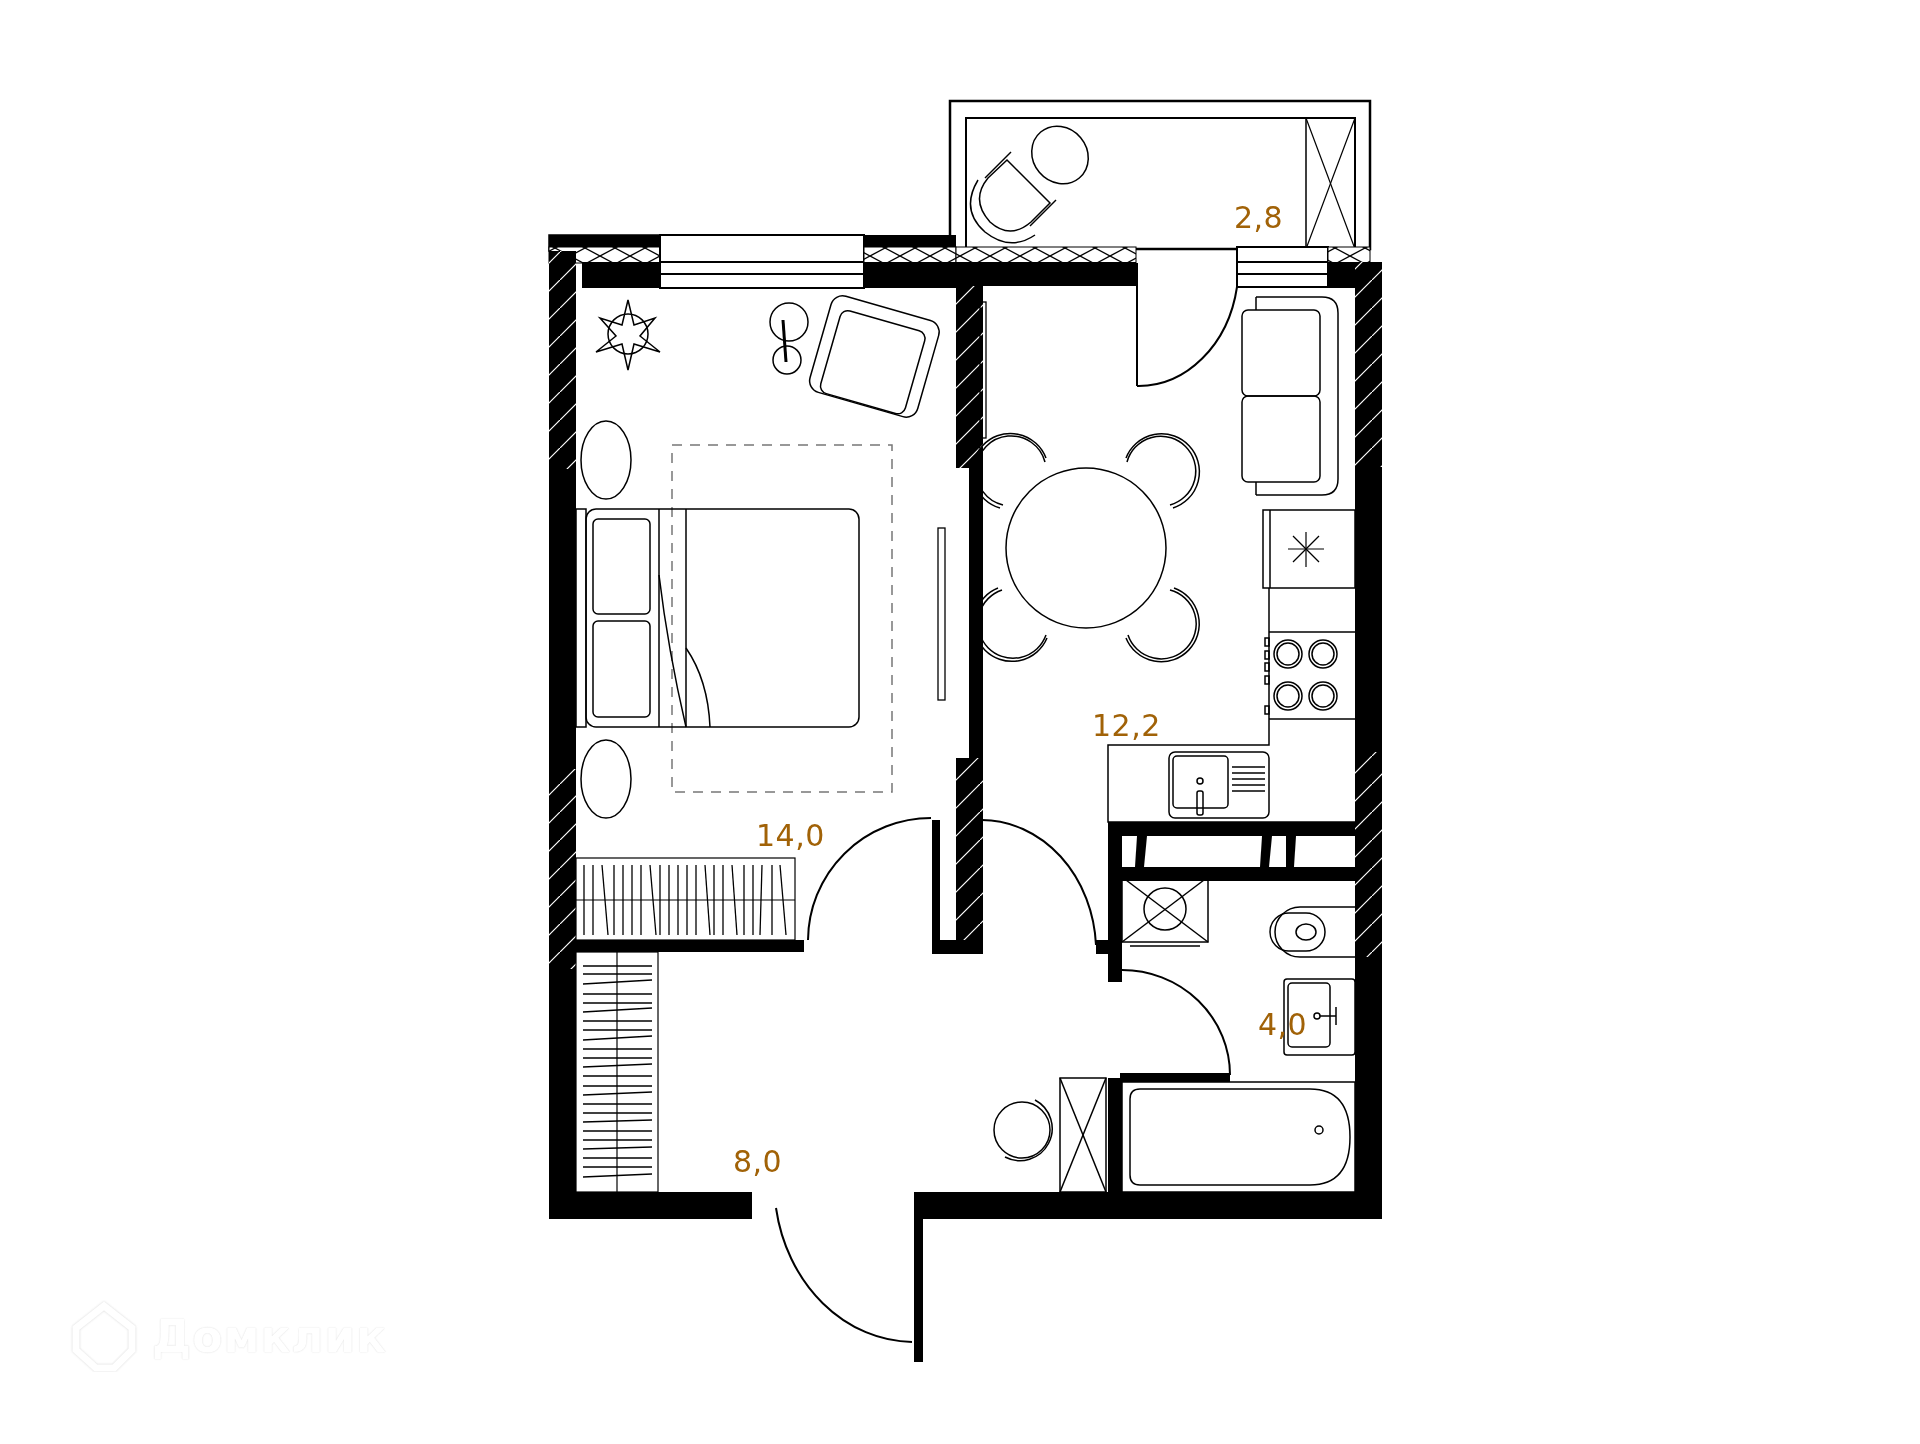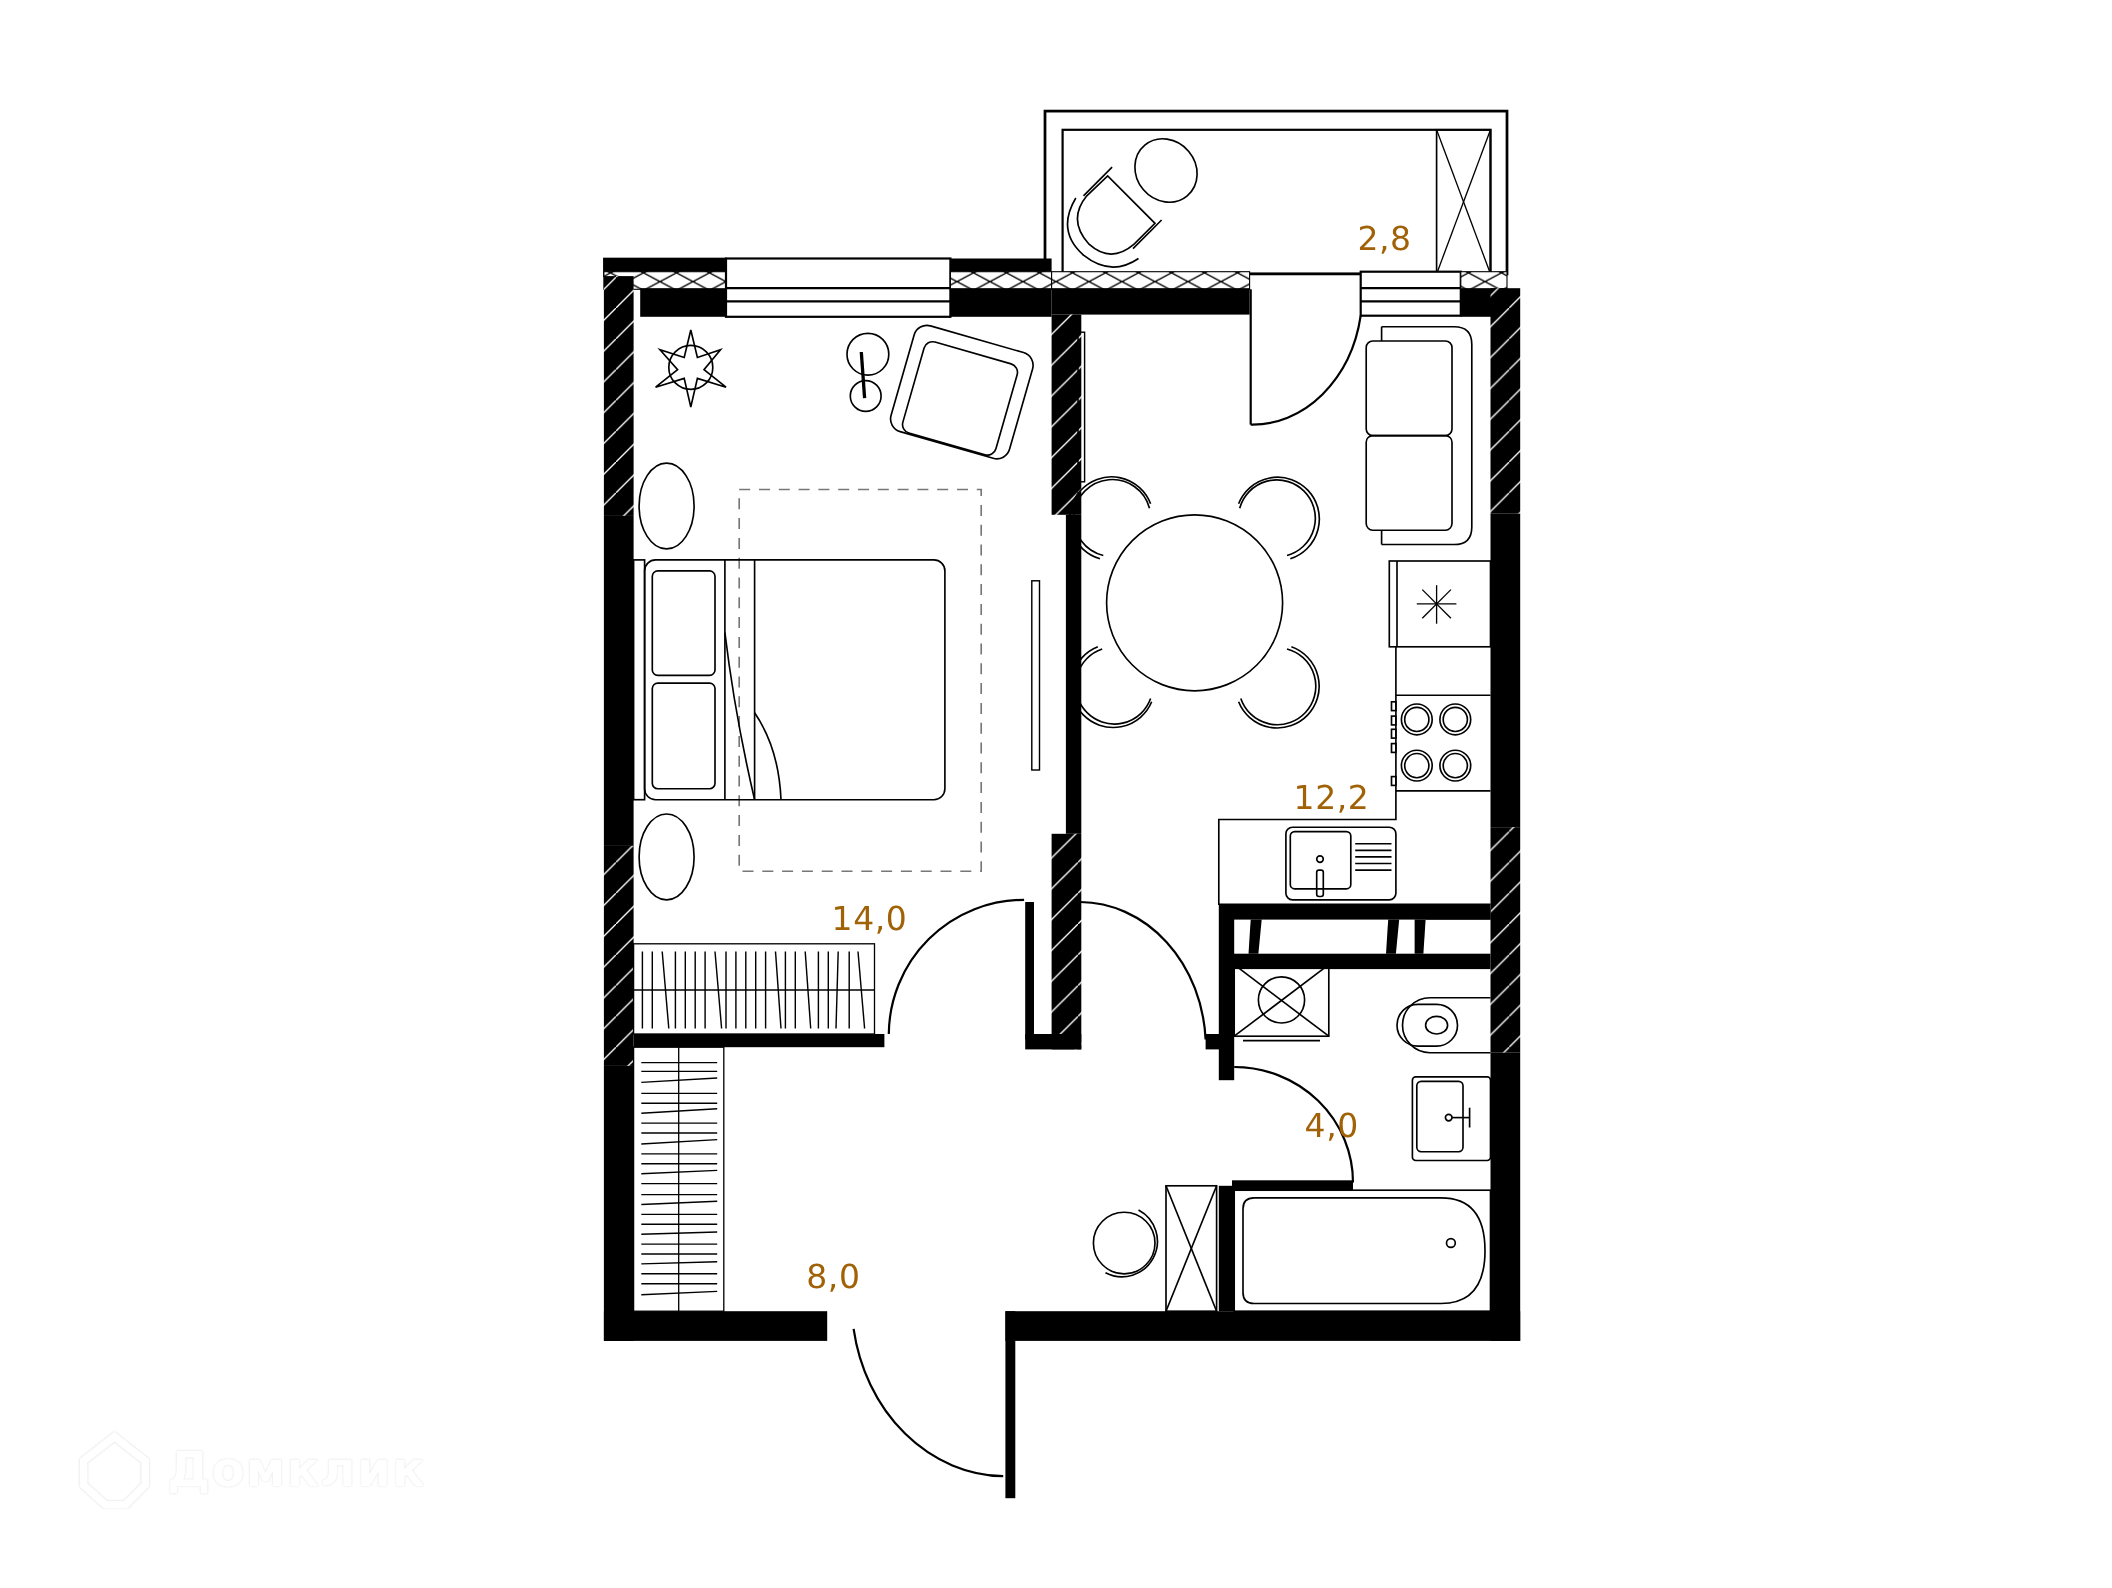--- a/index.html
+++ b/index.html
@@ -327,23 +327,23 @@
     <line x1="583" y1="1131" x2="652" y2="1131"></line>
       <line x1="583" y1="1140" x2="652" y2="1140"></line>
     <line x1="583" y1="1149" x2="652" y2="1147"></line>
       <line x1="583" y1="1158" x2="652" y2="1158"></line>
     <line x1="583" y1="1167" x2="652" y2="1167"></line>
       <line x1="583" y1="1177" x2="652" y2="1174"></line>
   </g>
 </svg>
 
 <div class="area-label" style="left:1234px;top:203px;">2,8</div>
-<div class="area-label" style="left:1176px;top:711px;">12,2</div>
+<div class="area-label" style="left:1092px;top:711px;">12,2</div>
 <div class="area-label" style="left:738px;top:821px;margin-left:18px;">14,0</div>
-<div class="area-label" style="left:1186px;top:1010px;text-align:right;">4,0</div>
+<div class="area-label" style="left:1258px;top:1010px;text-align:right;">4,0</div>
 <div class="area-label" style="left:733px;top:1147px;">8,0</div>
 
 <div class="watermark">
   <svg width="68" height="72" viewBox="0 0 68 72">
     <path d="M6 28 L34 6 L62 28 L62 50 L44 68 L26 68 L6 50 Z" fill="none" stroke="#ffffff" stroke-width="7" style="filter: drop-shadow(0 0 1px #cfcfcf);"></path>
   </svg>
   <span class="wm-text">Домклик</span>
 </div>
 
 </body></html>

